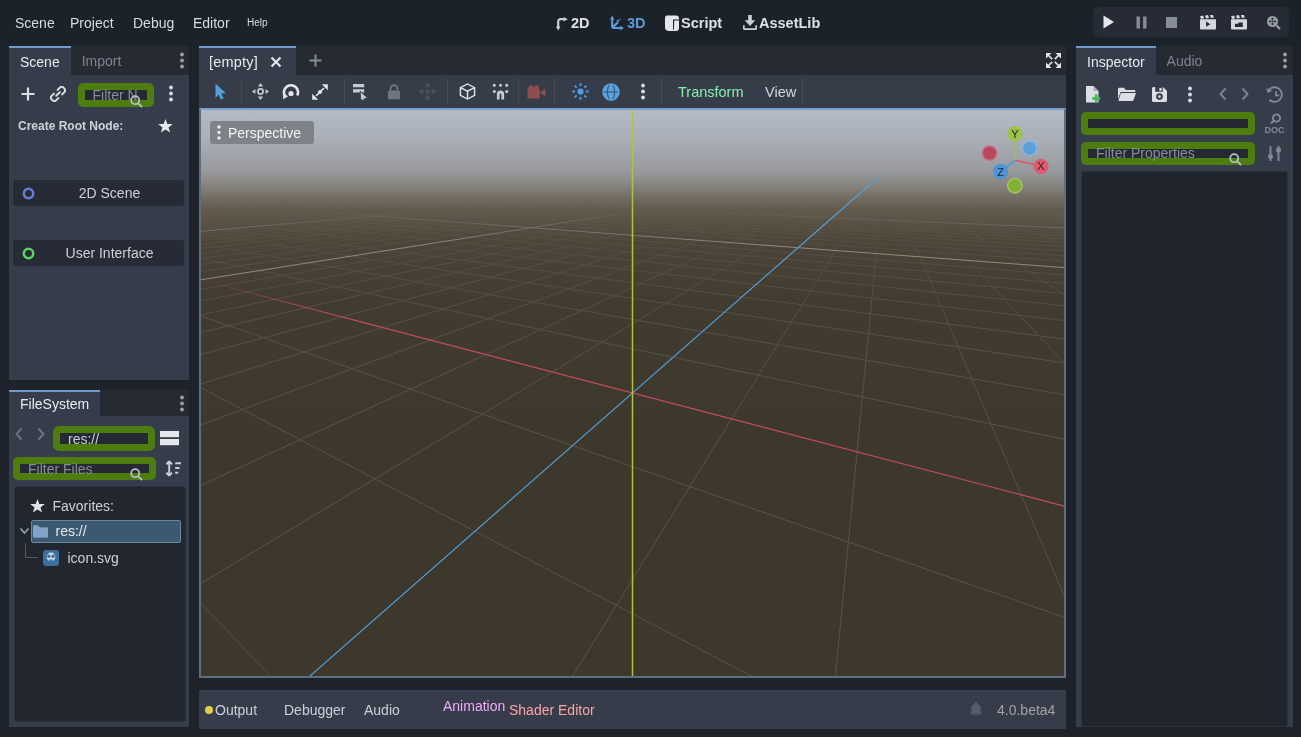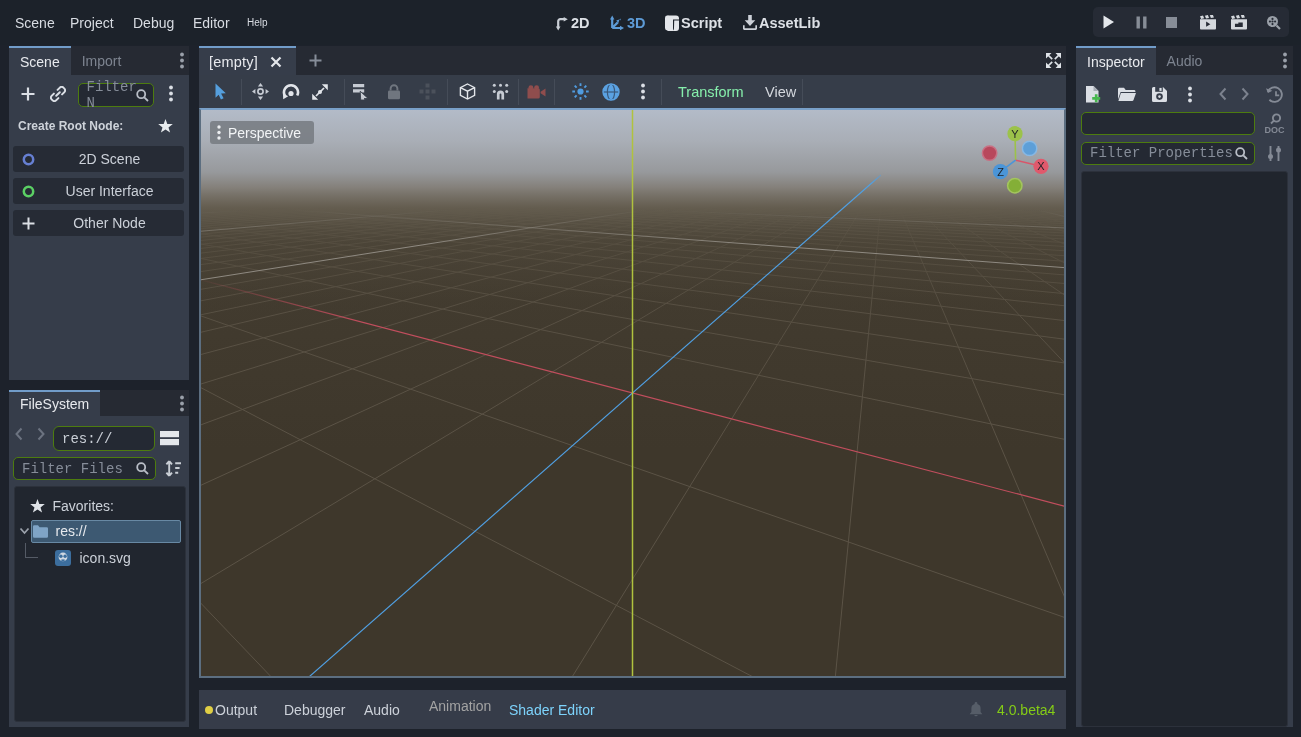--- a/index.html
+++ b/index.html
@@ -6,23 +6,23 @@
 body { background:#1d222b; font-family:"Liberation Sans", sans-serif; color:#cfd4db;
        position:relative; font-size:14px; }
 .abs { position:absolute; }
 .row { display:flex; align-items:center; }
 .dock { position:absolute; background:#363d4a; }
 .tabbar { position:absolute; height:29px; background:#262a33; display:flex; }
 .tab { height:29px; display:flex; align-items:center; padding:0 11px; color:#7d8490; font-size:14px; }
 .tab.active { background:#363d4a; color:#e8eaee; border-top:2px solid #719cc9; }
 .icon { display:inline-flex; align-items:center; justify-content:center; }
 svg { display:block; }
-.inputbox { background:#242933; border:1px solid #4d7c0f; border-radius:5px; height:24px;
-            display:flex; align-items:center; padding:0 8px; color:#868d99; font-size:14px;font-family:Liberation Mono, monospace; }
-.scbtn { height:26px; background:#262b35; border-radius:3px; margin-bottom:6px; position:relative; padding-left:8.5px; display:flex; align-items:center; }
+.inputbox { background:#242933; border:7px solid #4d7c0f; border-radius:5px; height:24px;
+            display:flex; align-items:center; padding:0 8px; color:#868d99; font-size:14px; }
+.scbtn { height:26px; background:#262b35; border-radius:3px; margin-bottom:6px; position:relative; padding-left:8.5px; display:flex; align-items:center;margin-top:34px; }
 .scbtn span { position:absolute; left:22px; right:0; text-align:center; color:#ccd1d9; font-size:14px; }
 .ticon { position:absolute; top:0; height:33px; display:flex; align-items:center; justify-content:center; width:30px; }
 .tsep { position:absolute; top:3.5px; width:1px; height:26px; background:#454c58; }
 .mtxt { position:absolute; top:0; height:45px; display:flex; align-items:center; white-space:nowrap; }
 </style></head>
 <body>
 <div class="abs" style="left:0;top:0;width:1301px;height:45px;background:#1c222a;">
 <span class="mtxt" style="left:15px;font-size:14px;color:#d8dce2;">Scene</span>
 <span class="mtxt" style="left:70px;font-size:14px;color:#d8dce2;">Project</span>
 <span class="mtxt" style="left:133px;font-size:14px;color:#d8dce2;">Debug</span>
@@ -153,26 +153,20 @@
         <svg width="13" height="13" viewBox="0 0 13 13">
           <circle cx="6.5" cy="6.5" r="4.7" stroke="#667fd2" stroke-width="2.5" fill="none"></circle>
         </svg>
         <span>2D Scene</span>
       </div>
     <div class="scbtn">
         <svg width="13" height="13" viewBox="0 0 13 13">
           <circle cx="6.5" cy="6.5" r="4.7" stroke="#5bd064" stroke-width="2.5" fill="none"></circle>
         </svg>
         <span>User Interface</span>
-      </div>
-    <div class="scbtn">
-        <svg width="13" height="13" viewBox="0 0 13 13">
-          <path d="M6.5 0.5 V12.5 M0.5 6.5 H12.5" stroke="#dbdfe5" stroke-width="2"></path>
-        </svg>
-        <span>Other Node</span>
       </div>
   </div>
 </div>
 <div class="dock" style="left:9px;top:416px;width:180px;height:311px;"></div>
 <div class="tabbar" style="left:9px;top:390px;width:180px;height:26px;">
     <div class="tab active" style="height:26px;">FileSystem</div>
   </div>
 <span class="icon abs" style="left:180px;top:395px;">
     <svg width="4" height="17" viewBox="0 0 4 17">
       <circle cx="2" cy="2.5" r="1.9" fill="#9aa0aa"></circle>
@@ -227,21 +221,21 @@
           </svg>
         </span>
       <span class="icon" style="margin-left:3px;">
           <svg width="15" height="13" viewBox="0 0 15 13">
             <path d="M0 1.5 a1.3 1.3 0 0 1 1.3-1.3 H5 l1.6 2 H13.7 a1.3 1.3 0 0 1 1.3 1.3 V11.4 a1.3 1.3 0 0 1 -1.3 1.3 H1.3 A1.3 1.3 0 0 1 0 11.4 Z" fill="#7fa4c6"></path>
           </svg>
         </span>
       <span style="margin-left:8px;color:#e6e9ed;">res://</span>
     </div>
     <div class="abs" style="left:10.5px;top:56px;width:13px;height:15px;border-left:1px solid #555b66;border-bottom:1px solid #555b66;"></div>
-    <div class="row abs" style="left:12px;top:60px;height:22px;">
+    <div class="row abs" style="left:0;top:60px;height:22px;">
       <span class="icon" style="margin-left:28px;">
           <svg width="16" height="16" viewBox="0 0 16 16">
             <rect x="0" y="0" width="16" height="16" rx="3" fill="#3c6e9e"></rect>
             <circle cx="8" cy="7" r="4.4" fill="#cfd8e2"></circle>
             <circle cx="5.9" cy="6.3" r="1.7" fill="#3c6e9e"></circle>
             <circle cx="10.1" cy="6.3" r="1.7" fill="#3c6e9e"></circle>
             <rect x="6.4" y="9.4" width="3.2" height="2.2" fill="#3c6e9e"></rect>
           </svg>
         </span>
       <span style="margin-left:9px;color:#ccd1d9;">icon.svg</span>
@@ -450,28 +444,28 @@
           <text x="32.5" y="65.6">Z</text>
   </g>
 </svg>
   </div>
 </div>
 <div class="abs" style="left:199px;top:690px;width:867px;height:39px;background:#363c49;">
   <span class="abs" style="left:6px;top:16px;width:8px;height:8px;border-radius:50%;background:#e0cf45;"></span>
   <span class="mtxt" style="left:16px;height:39px;color:#ccd1d9;">Output</span>
   <span class="mtxt" style="left:85px;height:39px;color:#ccd1d9;">Debugger</span>
   <span class="mtxt" style="left:165px;height:39px;color:#ccd1d9;">Audio</span>
-  <span class="mtxt" style="left:230px;height:32px;color:#a3a3a3;">Animation</span>
-  <span class="mtxt" style="left:310px;height:39px;color:#7dd3fc;text-align:center;">Shader Editor</span>
+  <span class="mtxt" style="left:244px;height:32px;color:#f0abfc;">Animation</span>
+  <span class="mtxt" style="left:310px;height:39px;color:#fca5a5;text-align:center;">Shader Editor</span>
   <span class="icon abs" style="left:770px;top:12px;">
       <svg width="14" height="15" viewBox="0 0 14 15">
         <path d="M7 0 a1.4 1.4 0 0 1 1.4 1.4 V2 a4.6 4.6 0 0 1 3.2 4.4 V10 l1.8 2.2 H0.6 L2.4 10 V6.4 A4.6 4.6 0 0 1 5.6 2 V1.4 A1.4 1.4 0 0 1 7 0 Z M5.2 13 a1.9 1.9 0 0 0 3.6 0 Z" fill="#565d68"></path>
       </svg>
     </span>
-  <span class="mtxt" style="left:798px;height:39px;color:#84cc16;text-align:right;">4.0.beta4</span>
+  <span class="mtxt" style="left:798px;height:39px;color:#a3a3a3;text-align:right;">4.0.beta4</span>
 </div>
 <div class="dock" style="left:1076px;top:75px;width:217px;height:652px;"></div>
 <div class="tabbar" style="left:1076px;top:46px;width:217px;">
     <div class="tab active">Inspector</div>
     <div class="tab">Audio</div>
   </div>
 <span class="icon abs" style="left:1283px;top:52px;">
     <svg width="4" height="17" viewBox="0 0 4 17">
       <circle cx="2" cy="2.5" r="1.9" fill="#9aa0aa"></circle>
       <circle cx="2" cy="8.5" r="1.9" fill="#9aa0aa"></circle>

